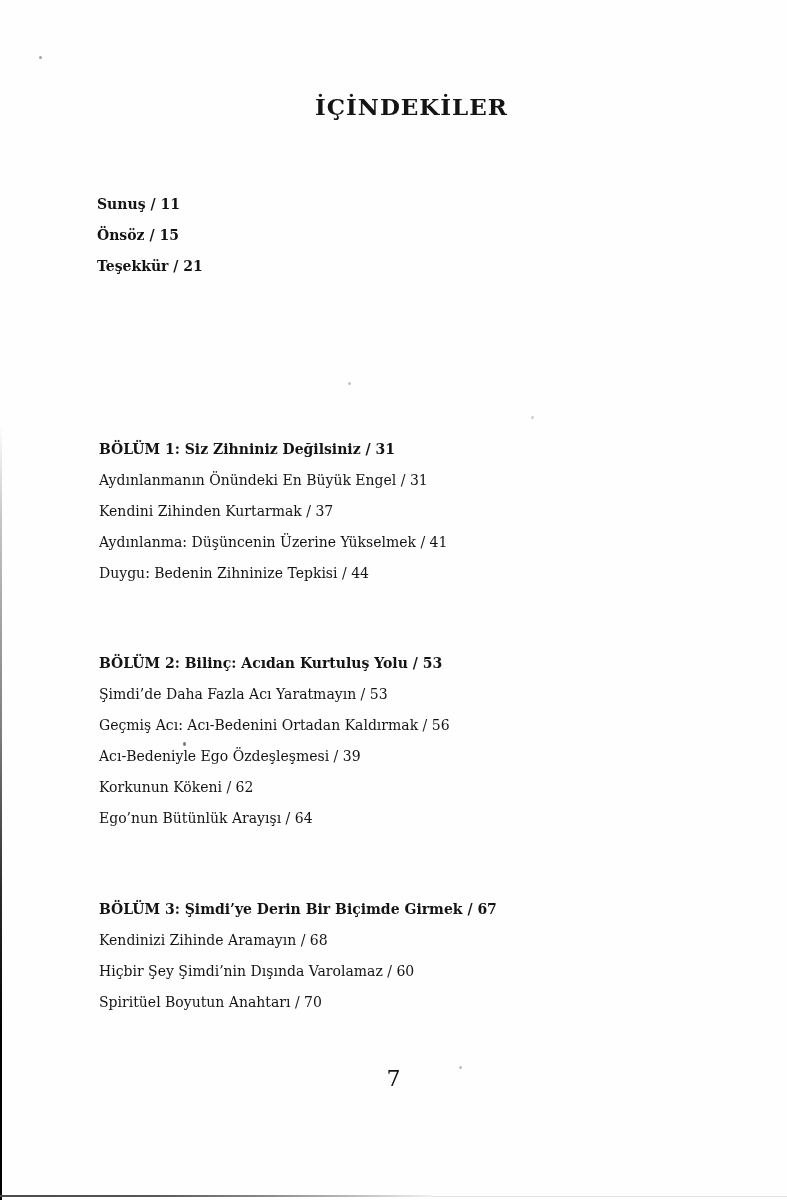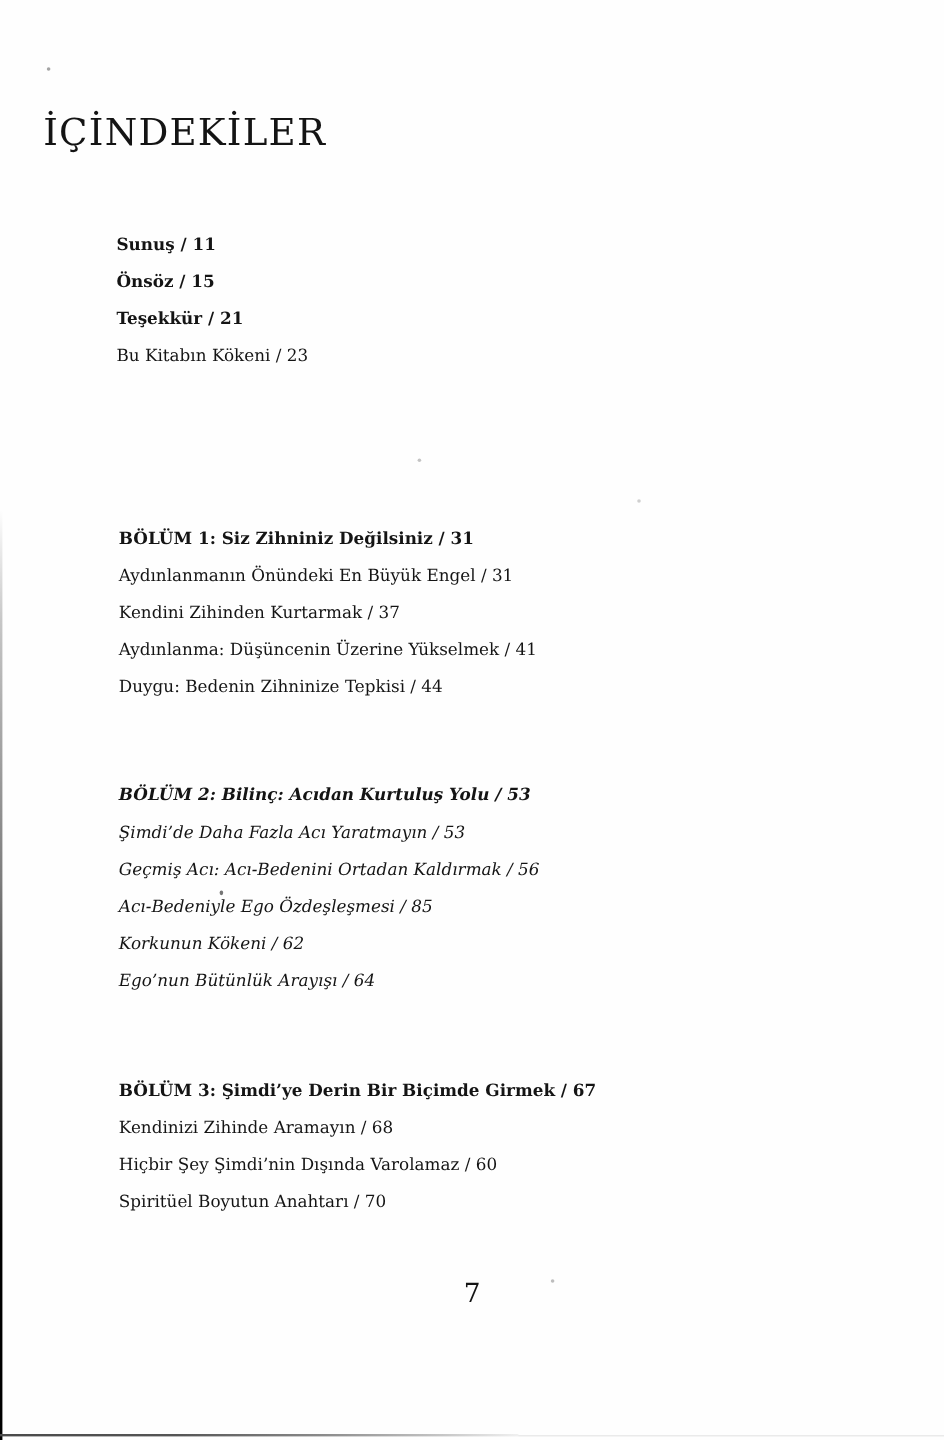--- a/index.html
+++ b/index.html
@@ -14,23 +14,24 @@
     background: #fefefe;
     overflow: hidden;
     font-family: "DejaVu Serif", serif;
     color: #141414;
   }
   .doc-title {
     position: absolute;
     top: 93px;
     left: 0;
     right: 0;
+    text-align: center;
     text-indent: 36px;
-    font-size: 31px;
-    font-weight: normal;
+    font-size: 23px;
+    font-weight: bold;
     letter-spacing: 1px;
     white-space: nowrap;
   }
   .toc-line {
     font-size: 14px;
     line-height: 31px;
     white-space: nowrap;
   }
   .toc-line.bold {
     font-weight: bold;
@@ -45,21 +46,21 @@
     left: 99px;
     top: 0;
     width: 690px;
     height: 1200px;
   }
   .chapter-block {
     position: absolute;
     left: 0;
   }
   .chapter-block:nth-child(1) { top: 434px; }
-  .chapter-block:nth-child(2) { top: 648px; font-style: italic; }
+  .chapter-block:nth-child(2) { top: 648px; }
   .chapter-block:nth-child(3) { top: 894px; }
   .page-number {
     position: absolute;
     top: 1066px;
     left: 0;
     right: 0;
     text-align: center;
     font-size: 22px;
     line-height: 26px;
   }
@@ -111,36 +112,35 @@
 <body>
 
 <div class="page">
 
   <h1 class="doc-title" style="margin:0;">İÇİNDEKİLER</h1>
 
   <div class="front-matter">
       <div class="toc-line bold">Sunuş / 11</div>
       <div class="toc-line bold">Önsöz / 15</div>
       <div class="toc-line bold">Teşekkür / 21</div>
-      <div class="toc-line">Bu Kitabın Kökeni / 23</div>
     </div>
 
   <div class="chapters">
       <div class="chapter-block">
         <div class="toc-line bold">BÖLÜM 1: Siz Zihniniz Değilsiniz / 31</div>
         <div class="toc-line">Aydınlanmanın Önündeki En Büyük Engel / 31</div>
         <div class="toc-line">Kendini Zihinden Kurtarmak / 37</div>
         <div class="toc-line">Aydınlanma: Düşüncenin Üzerine Yükselmek / 41</div>
         <div class="toc-line">Duygu: Bedenin Zihninize Tepkisi / 44</div>
       </div>
       <div class="chapter-block">
         <div class="toc-line bold">BÖLÜM 2: Bilinç: Acıdan Kurtuluş Yolu / 53</div>
         <div class="toc-line">Şimdi’de Daha Fazla Acı Yaratmayın / 53</div>
         <div class="toc-line">Geçmiş Acı: Acı-Bedenini Ortadan Kaldırmak / 56</div>
-        <div class="toc-line">Acı-Bedeniyle Ego Özdeşleşmesi / 85</div>
+        <div class="toc-line">Acı-Bedeniyle Ego Özdeşleşmesi / 39</div>
         <div class="toc-line">Korkunun Kökeni / 62</div>
         <div class="toc-line">Ego’nun Bütünlük Arayışı / 64</div>
       </div>
       <div class="chapter-block">
         <div class="toc-line bold">BÖLÜM 3: Şimdi’ye Derin Bir Biçimde Girmek / 67</div>
         <div class="toc-line">Kendinizi Zihinde Aramayın / 68</div>
         <div class="toc-line">Hiçbir Şey Şimdi’nin Dışında Varolamaz / 60</div>
         <div class="toc-line">Spiritüel Boyutun Anahtarı / 70</div>
       </div>
     </div>

